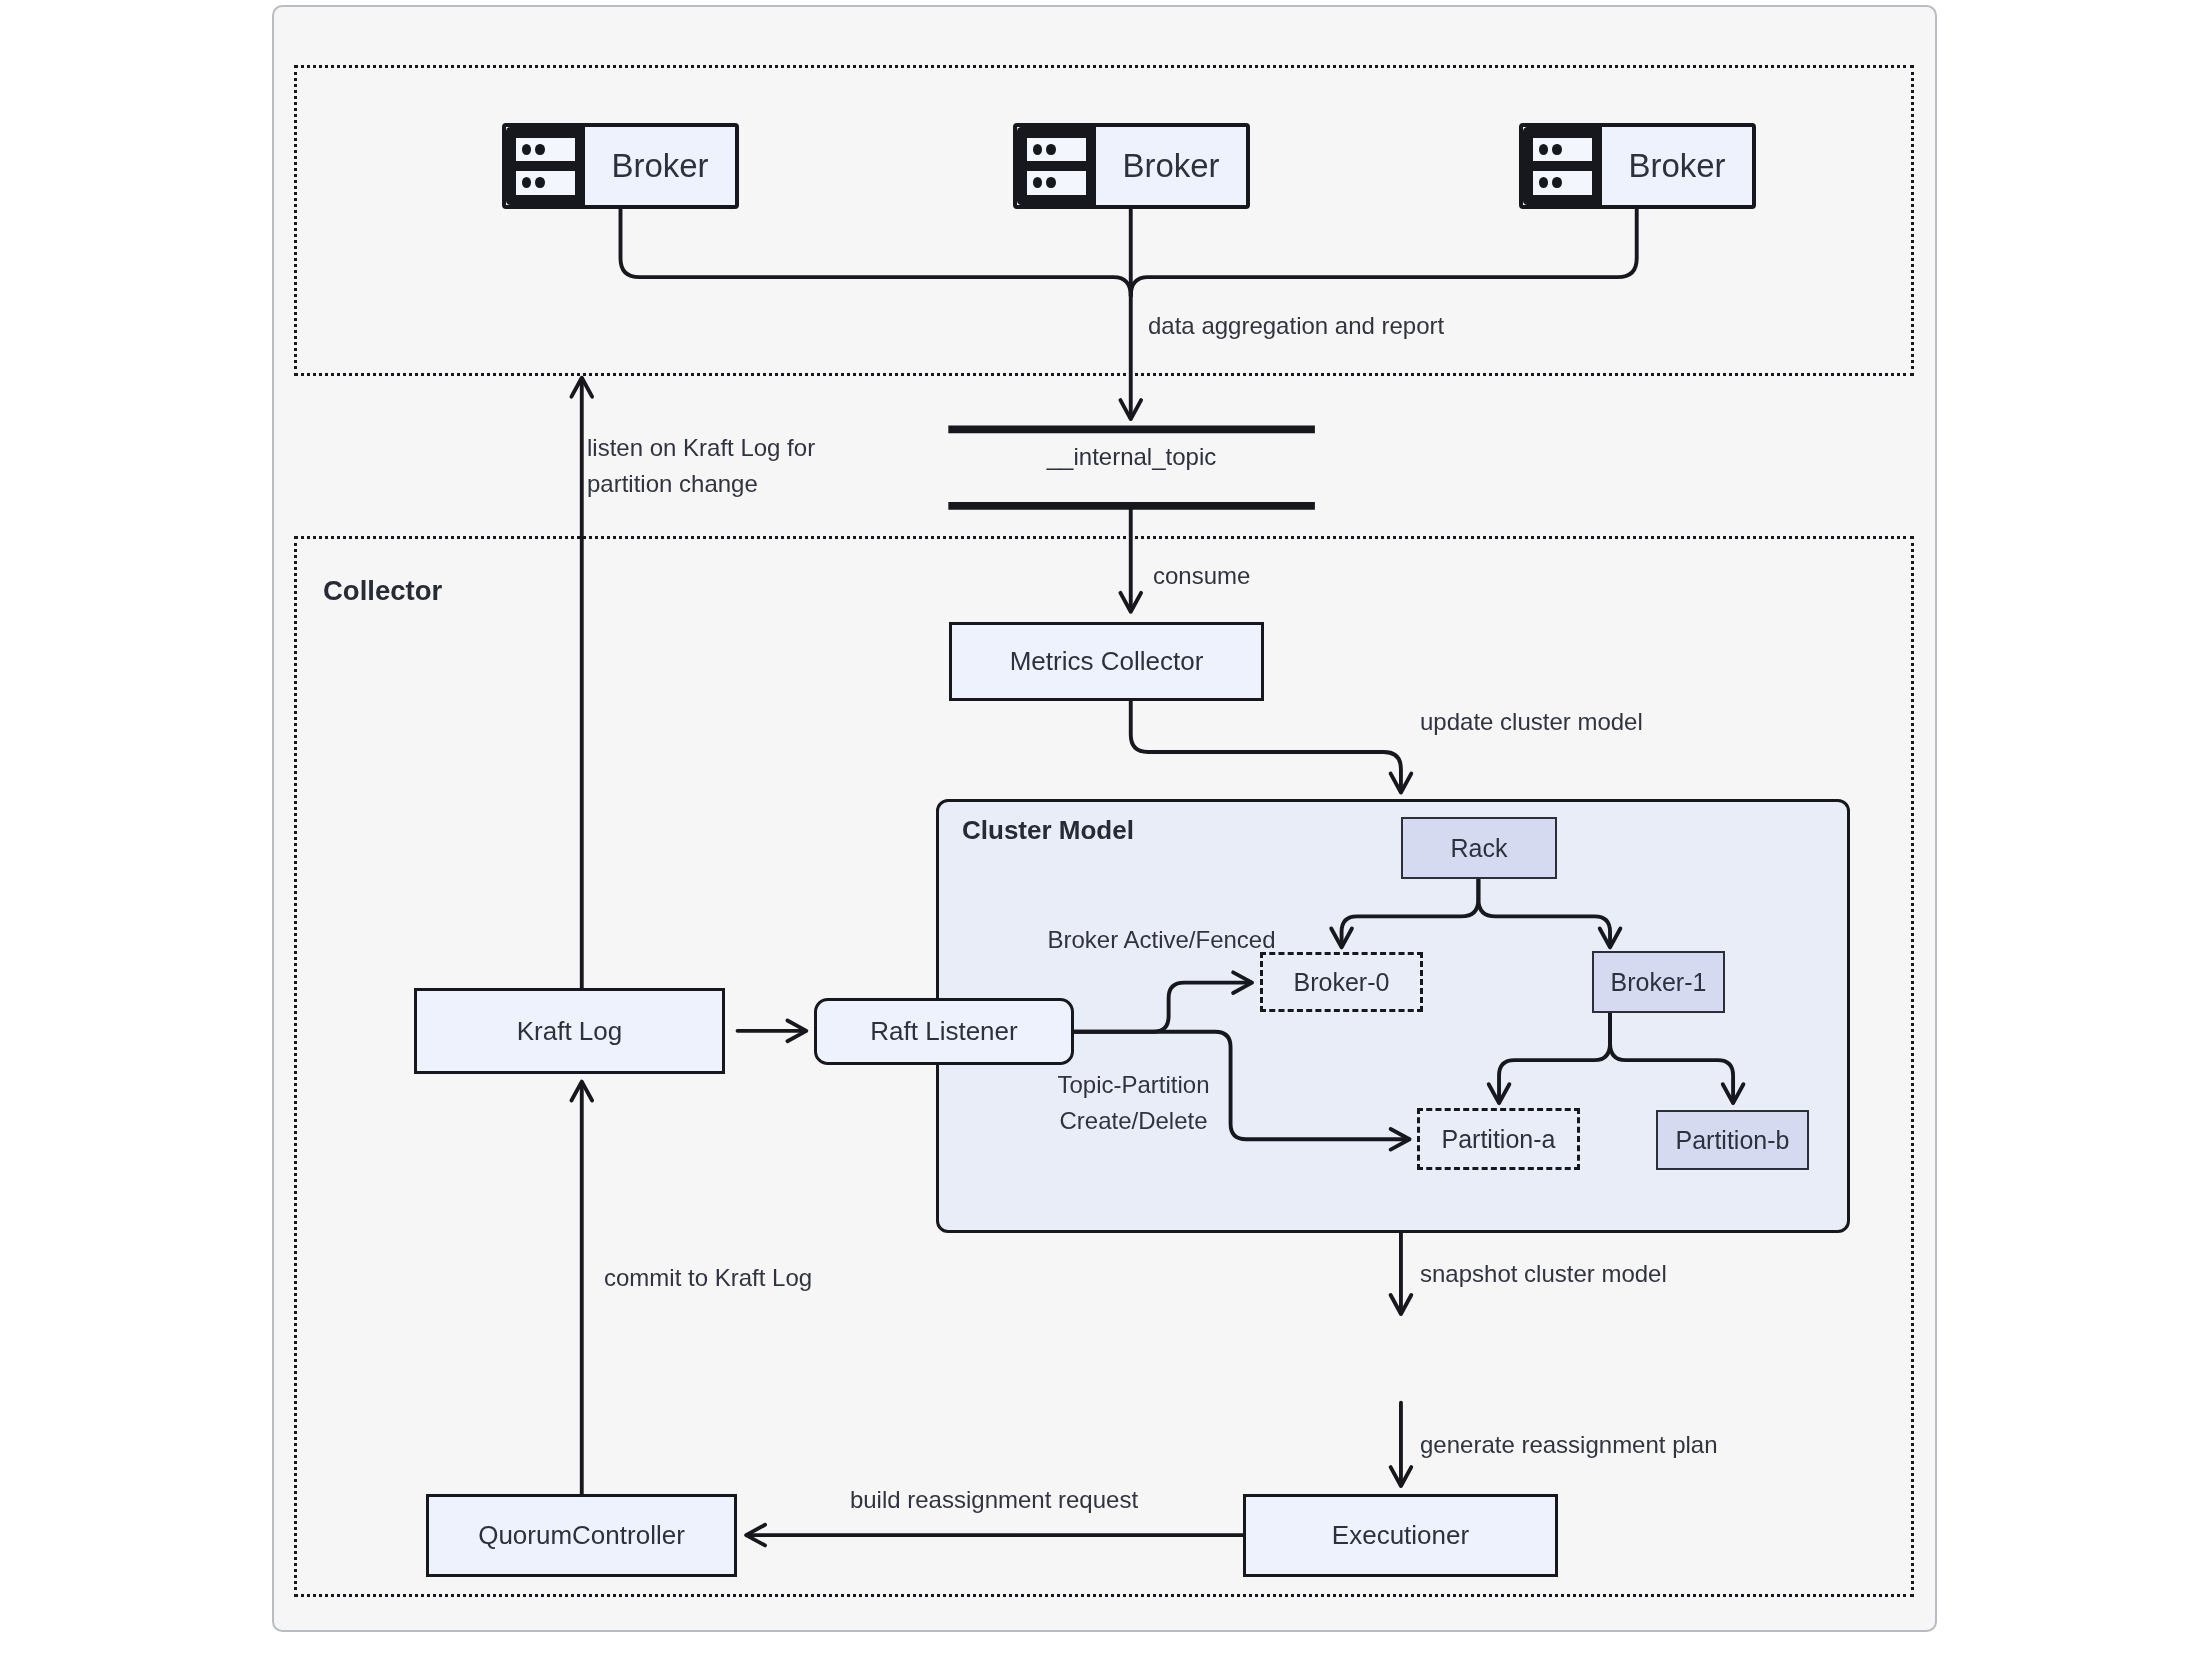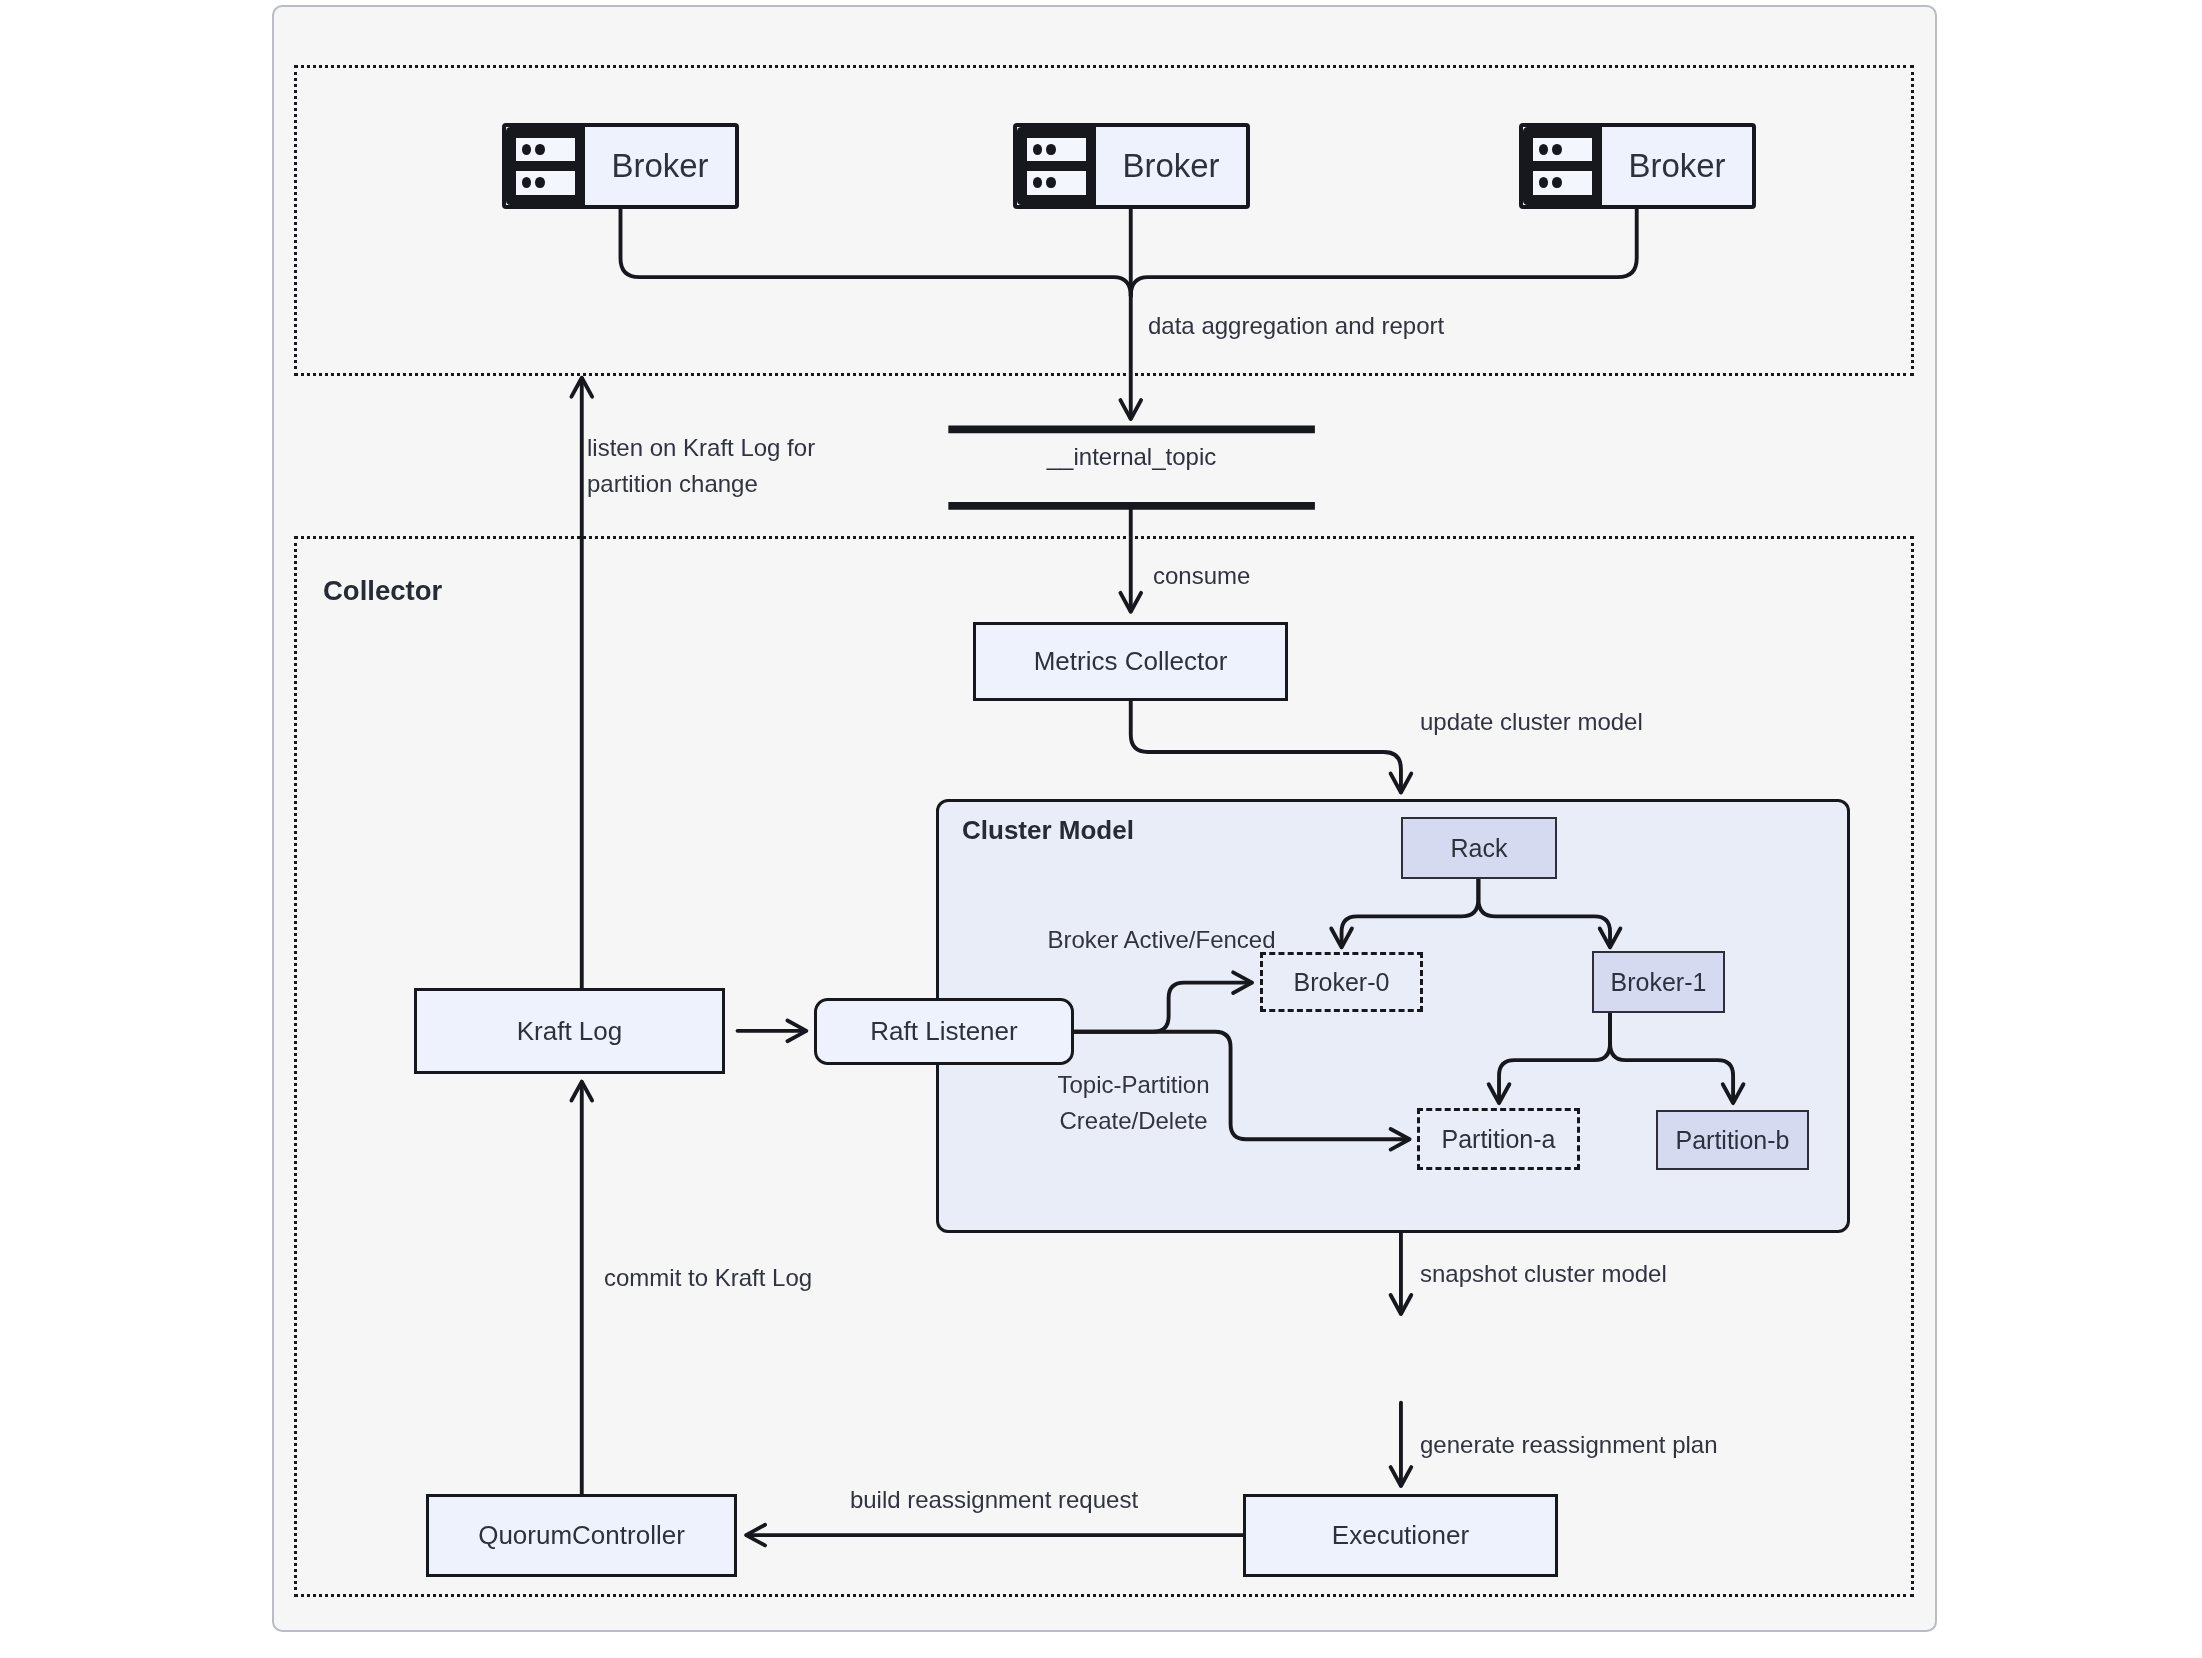--- a/index.html
+++ b/index.html
@@ -143,21 +143,21 @@
       <div class="server-row">
           <span class="server-dot"></span>
           <span class="server-dot"></span>
         </div>
     </div>
     <div class="broker-label">Broker</div>
   </div>
 
   <div class="topic-label">__internal_topic</div>
 
-  <div class="node" style="left:973px;top:622px;width:315px;height:79px;">Metrics Collector</div>
+  <div class="node" style="left:949px;top:622px;width:315px;height:79px;">Metrics Collector</div>
   <div class="node" style="left:414px;top:988px;width:311px;height:86px;">Kraft Log</div>
   <div class="node rounded" style="left:814px;top:998px;width:260px;height:67px;">Raft Listener</div>
   <div class="node" style="left:1243px;top:1494px;width:315px;height:83px;">Executioner</div>
   <div class="node" style="left:426px;top:1494px;width:311px;height:83px;">QuorumController</div>
 
   <div class="node accent" style="left:1401px;top:817px;width:156px;height:62px;">Rack</div>
   <div class="node dashed" style="left:1260px;top:952px;width:163px;height:60px;">Broker-0</div>
   <div class="node accent" style="left:1592px;top:951px;width:133px;height:62px;">Broker-1</div>
   <div class="node dashed" style="left:1417px;top:1108px;width:163px;height:62px;">Partition-a</div>
   <div class="node accent" style="left:1656px;top:1110px;width:153px;height:60px;">Partition-b</div>

